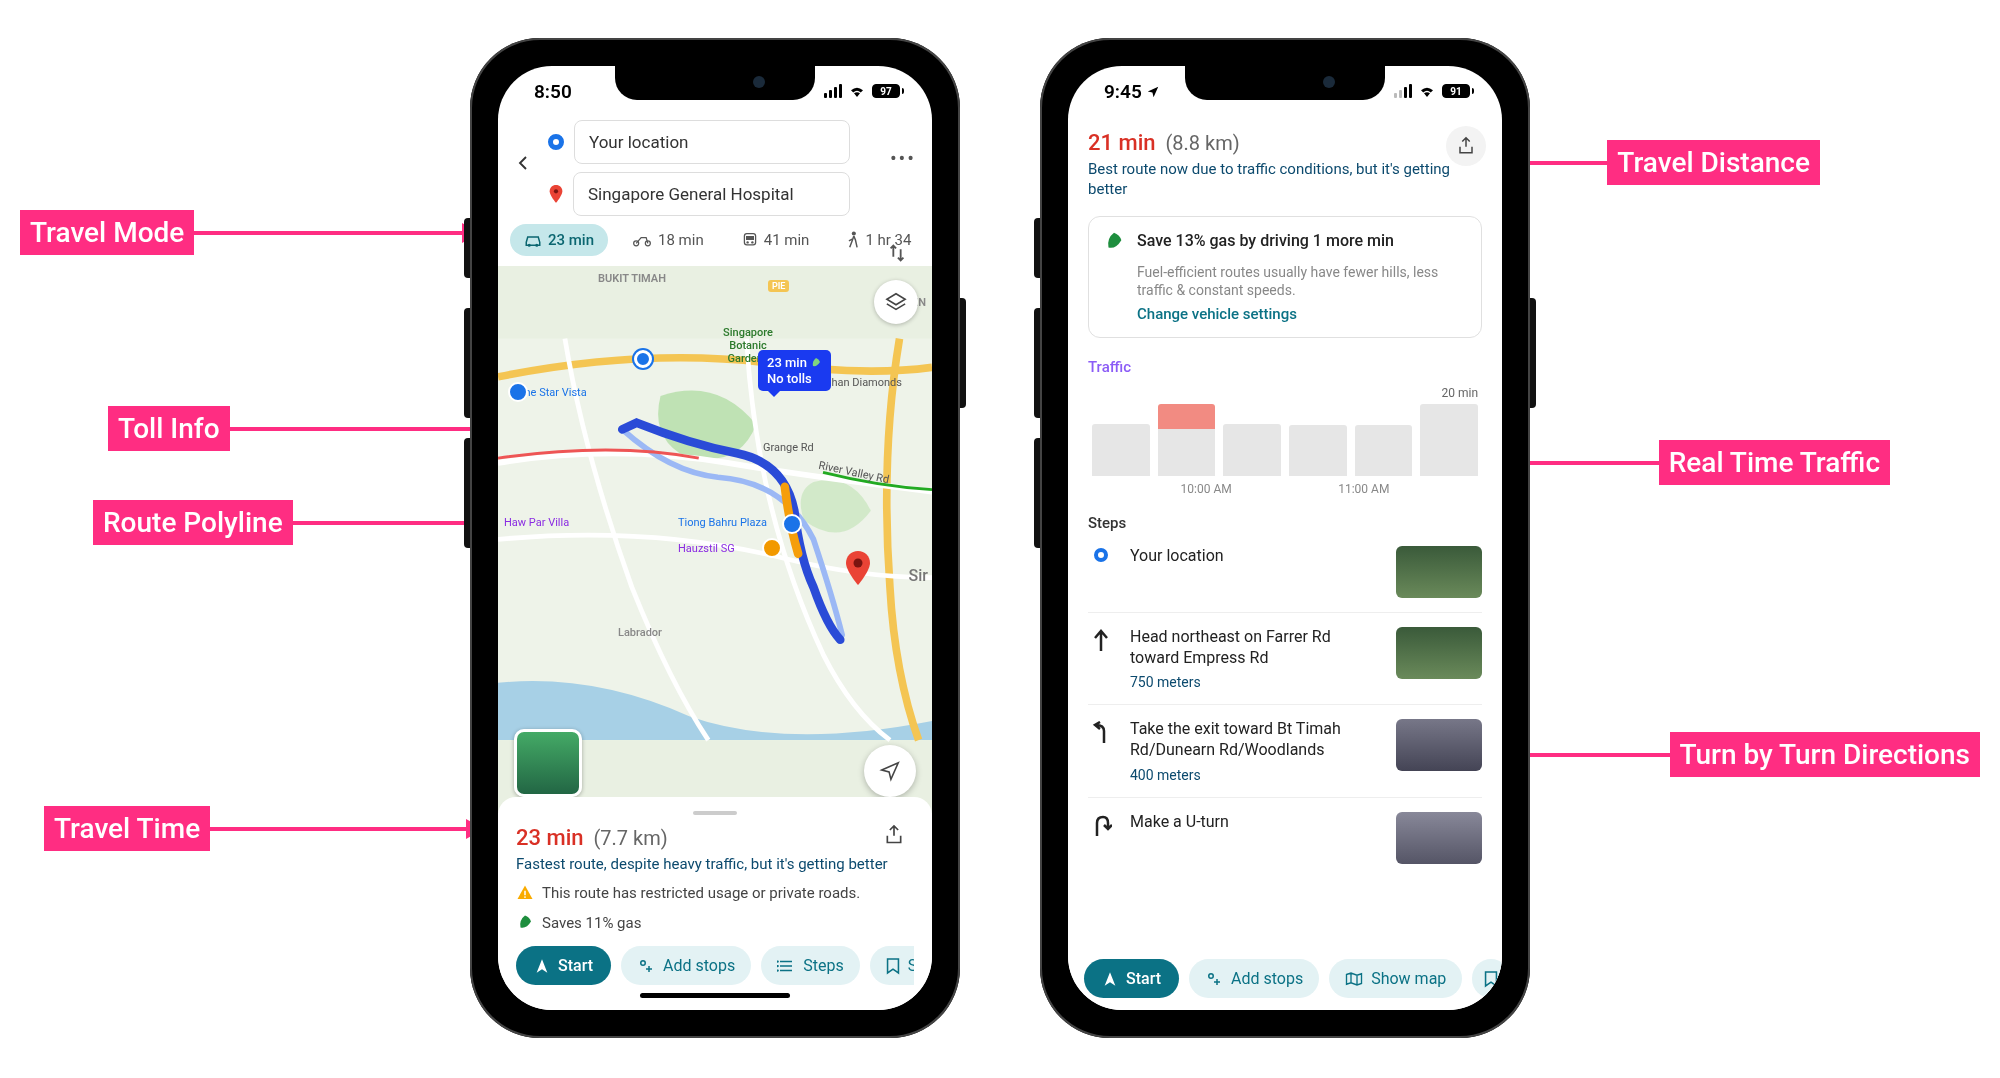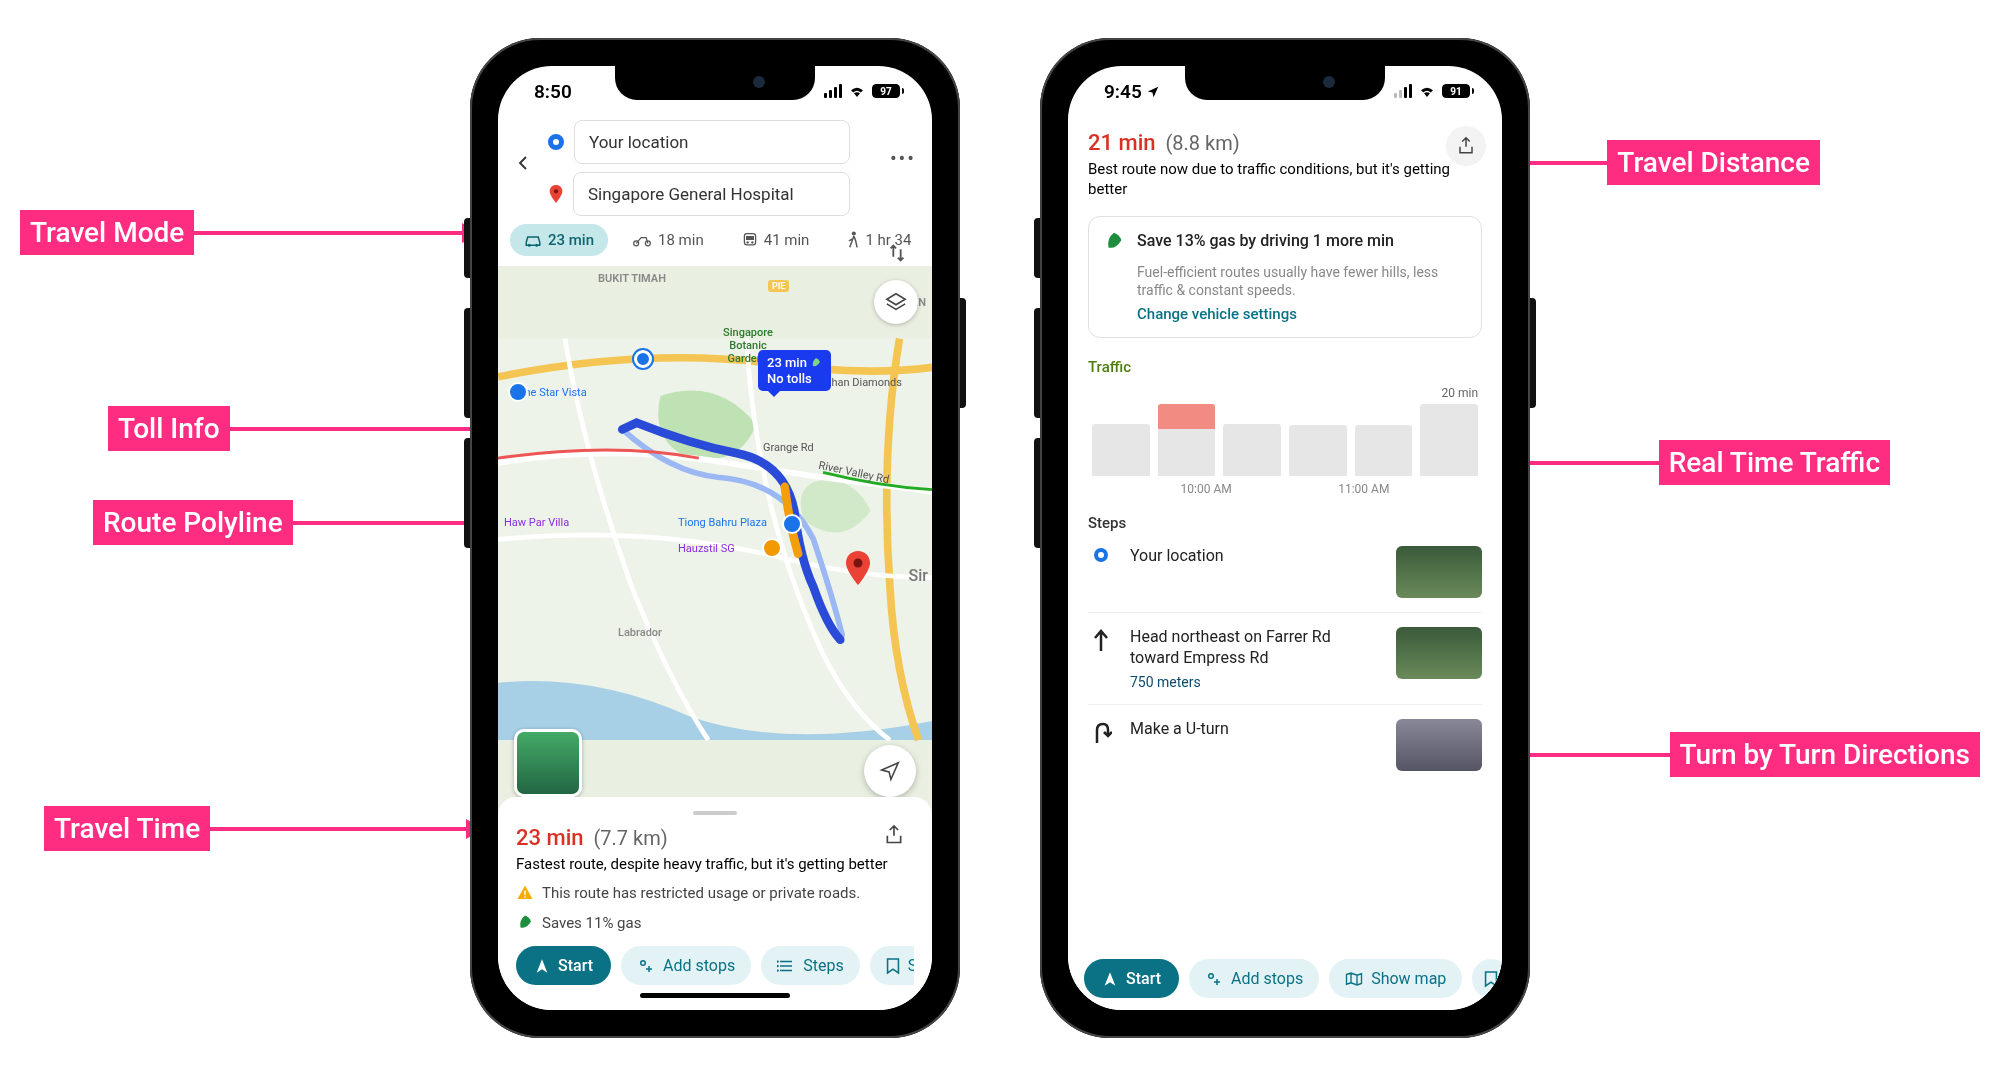--- a/index.html
+++ b/index.html
@@ -67,36 +67,36 @@
   .map-park { color:#2c7a2c; font-weight:500; }
   .map-poi { width:20px; height:20px; border-radius:50%; background:#1a73e8; border:2px solid #fff; position:absolute; }
   .map-poi.orange{background:#f29900}
 
   
   .sheet { background:#fff; border-radius:18px 18px 0 0; padding:14px 18px 12px; position:relative; margin-top:-16px; z-index:5; }
   .sheet-handle { width:44px; height:4px; background:#ccc; border-radius:2px; margin:0 auto 10px; }
   .share-ic { position:absolute; top:18px; right:18px; width:40px; height:40px; display:flex; align-items:center; justify-content:center; border-radius:50%; }
   .time-big { color:#d93025; font-size:22px; font-weight:500; }
   .dist { color:#666; font-size:20px; margin-left:6px; }
-  .sub { color:#000000; font-size:15px; line-height:1.35; margin-top:4px; }
+  .sub { color:#0c4a6e; font-size:15px; line-height:1.35; margin-top:4px; }
   .note { display:flex; align-items:flex-start; gap:8px; font-size:15px; color:#444; margin-top:10px; }
   .note-ic { width:18px; height:18px; flex-shrink:0; }
   .actions { display:flex; gap:10px; margin-top:14px; overflow:hidden; }
   .btn-primary { background:#0b7285; color:#fff; border-radius:22px; padding:10px 18px; font-size:16px; font-weight:500; display:flex; align-items:center; gap:8px; }
   .btn-sec { background:#e3f2f4; color:#0b7285; border-radius:22px; padding:10px 16px; font-size:16px; display:flex; align-items:center; gap:8px; white-space:nowrap; }
   .home-ind { width:150px; height:5px; background:#000; border-radius:3px; margin:8px auto 0; }
 
   
   .p2-body { flex:1; overflow:hidden; padding:14px 20px 0; display:flex; flex-direction:column; }
   .eco-card { border:1px solid #e0e0e0; border-radius:12px; padding:14px; margin-top:16px; display:flex; gap:12px; }
   .eco-leaf { width:22px; height:22px; flex-shrink:0; }
   .eco-title { font-size:16px; font-weight:500; color:#222; }
   .eco-sub { font-size:14px; color:#888; margin-top:13px; line-height:1.3; }
   .eco-link { font-size:15px; color:#0b7285; font-weight:500; margin-top:6px; display:inline-block; }
-  .traffic-h { font-size:15px; font-weight:500; color:#4d7c0f; margin-top:20px; }
+  .traffic-h { font-size:15px; font-weight:500; color:#8b5cf6; margin-top:20px; }
   .traffic-chart { height:90px; margin-top:10px; display:flex; align-items:flex-end; gap:8px; padding:0 4px; position:relative; }
   .tbar { flex:1; background:#e6e6e6; border-radius:3px 3px 0 0; position:relative; }
   .tbar.current{ background:linear-gradient(#f28b82 0%,#f28b82 35%, #e6e6e6 35%); }
   .tbar-label { position:absolute; top:-18px; right:0; font-size:12px; color:#666; }
   .x-ticks { display:flex; justify-content:space-around; font-size:12px; color:#888; margin-top:6px; padding:0 10%; }
   .steps-h { font-size:15px; font-weight:500; color:#333; margin-top:18px; }
   .step-row { display:flex; align-items:flex-start; gap:16px; padding:14px 0; border-bottom:1px solid #eee; }
   .step-row:last-child{border:none;}
   .step-ic { width:26px; display:flex; justify-content:center; font-size:22px; flex-shrink:0; margin-top:2px; }
   .step-body { flex:1; }
@@ -458,20 +458,32 @@
           <svg width="18" height="24" viewBox="0 0 18 24">
               <path d="M9 22 V3 M3 9 L9 2 L15 9" stroke="#222" stroke-width="2.5" fill="none"></path>
             </svg>
         </div>
         <div class="step-body">
             <div class="step-text">Head northeast on Farrer Rd toward Empress Rd</div>
             <div class="step-dist">750 meters</div>
           </div>
         <div class="step-thumb"></div>
       </div>
+      <div class="step-row">
+        <div class="step-ic">
+          <svg width="22" height="24" viewBox="0 0 22 24">
+              <path d="M14 22 V10 Q14 4 6 4 M10 1 L5 4 L10 8" stroke="#222" stroke-width="2.5" fill="none"></path>
+            </svg>
+        </div>
+        <div class="step-body">
+            <div class="step-text">Take the exit toward Bt Timah Rd/Dunearn Rd/Woodlands</div>
+            <div class="step-dist">400 meters</div>
+          </div>
+        <div class="step-thumb" style="background:linear-gradient(#778,#445)"></div>
+      </div>
       <div class="step-row" style="border:none;padding-bottom:0;">
         <div class="step-ic">
           <svg width="22" height="24" viewBox="0 0 22 24">
               <path d="M7 22 V9 Q7 3 13 3 Q18 3 18 9 V14 M14 11 L18 15 L22 11" stroke="#222" stroke-width="2.5" fill="none"></path>
             </svg>
         </div>
         <div class="step-body">
             <div class="step-text">Make a U-turn</div>
           </div>
         <div class="step-thumb" style="background:linear-gradient(#889,#556)"></div>

